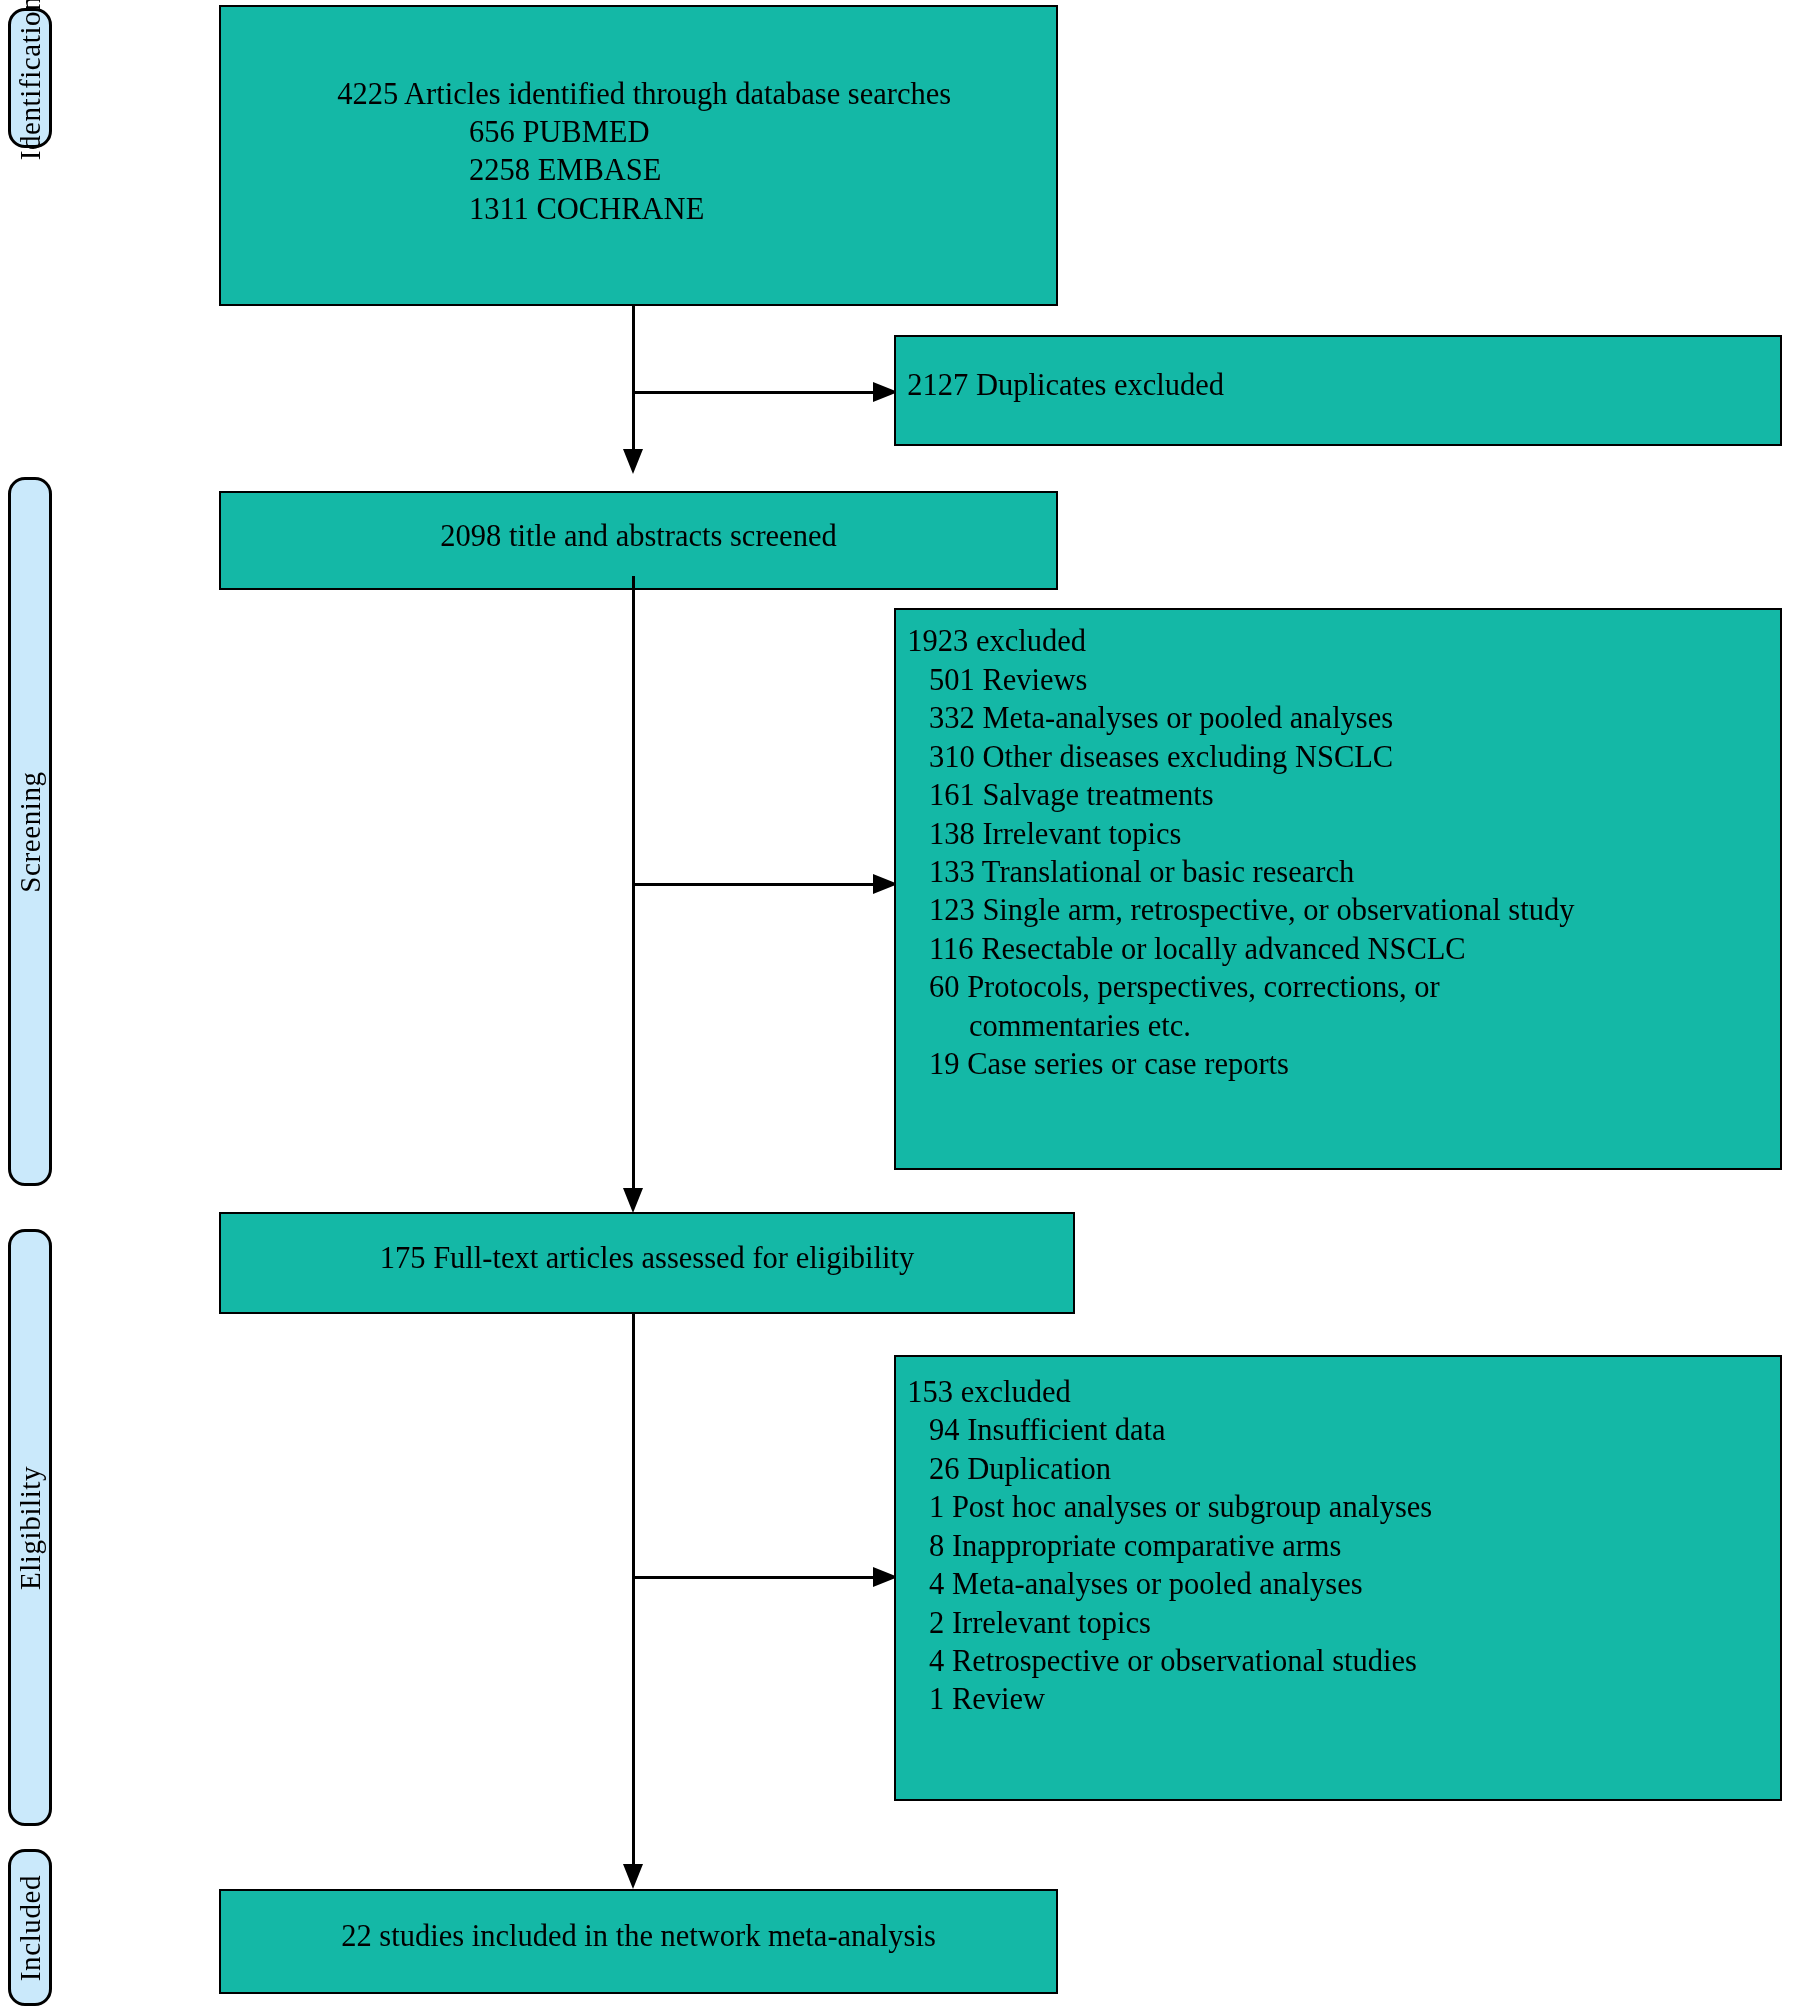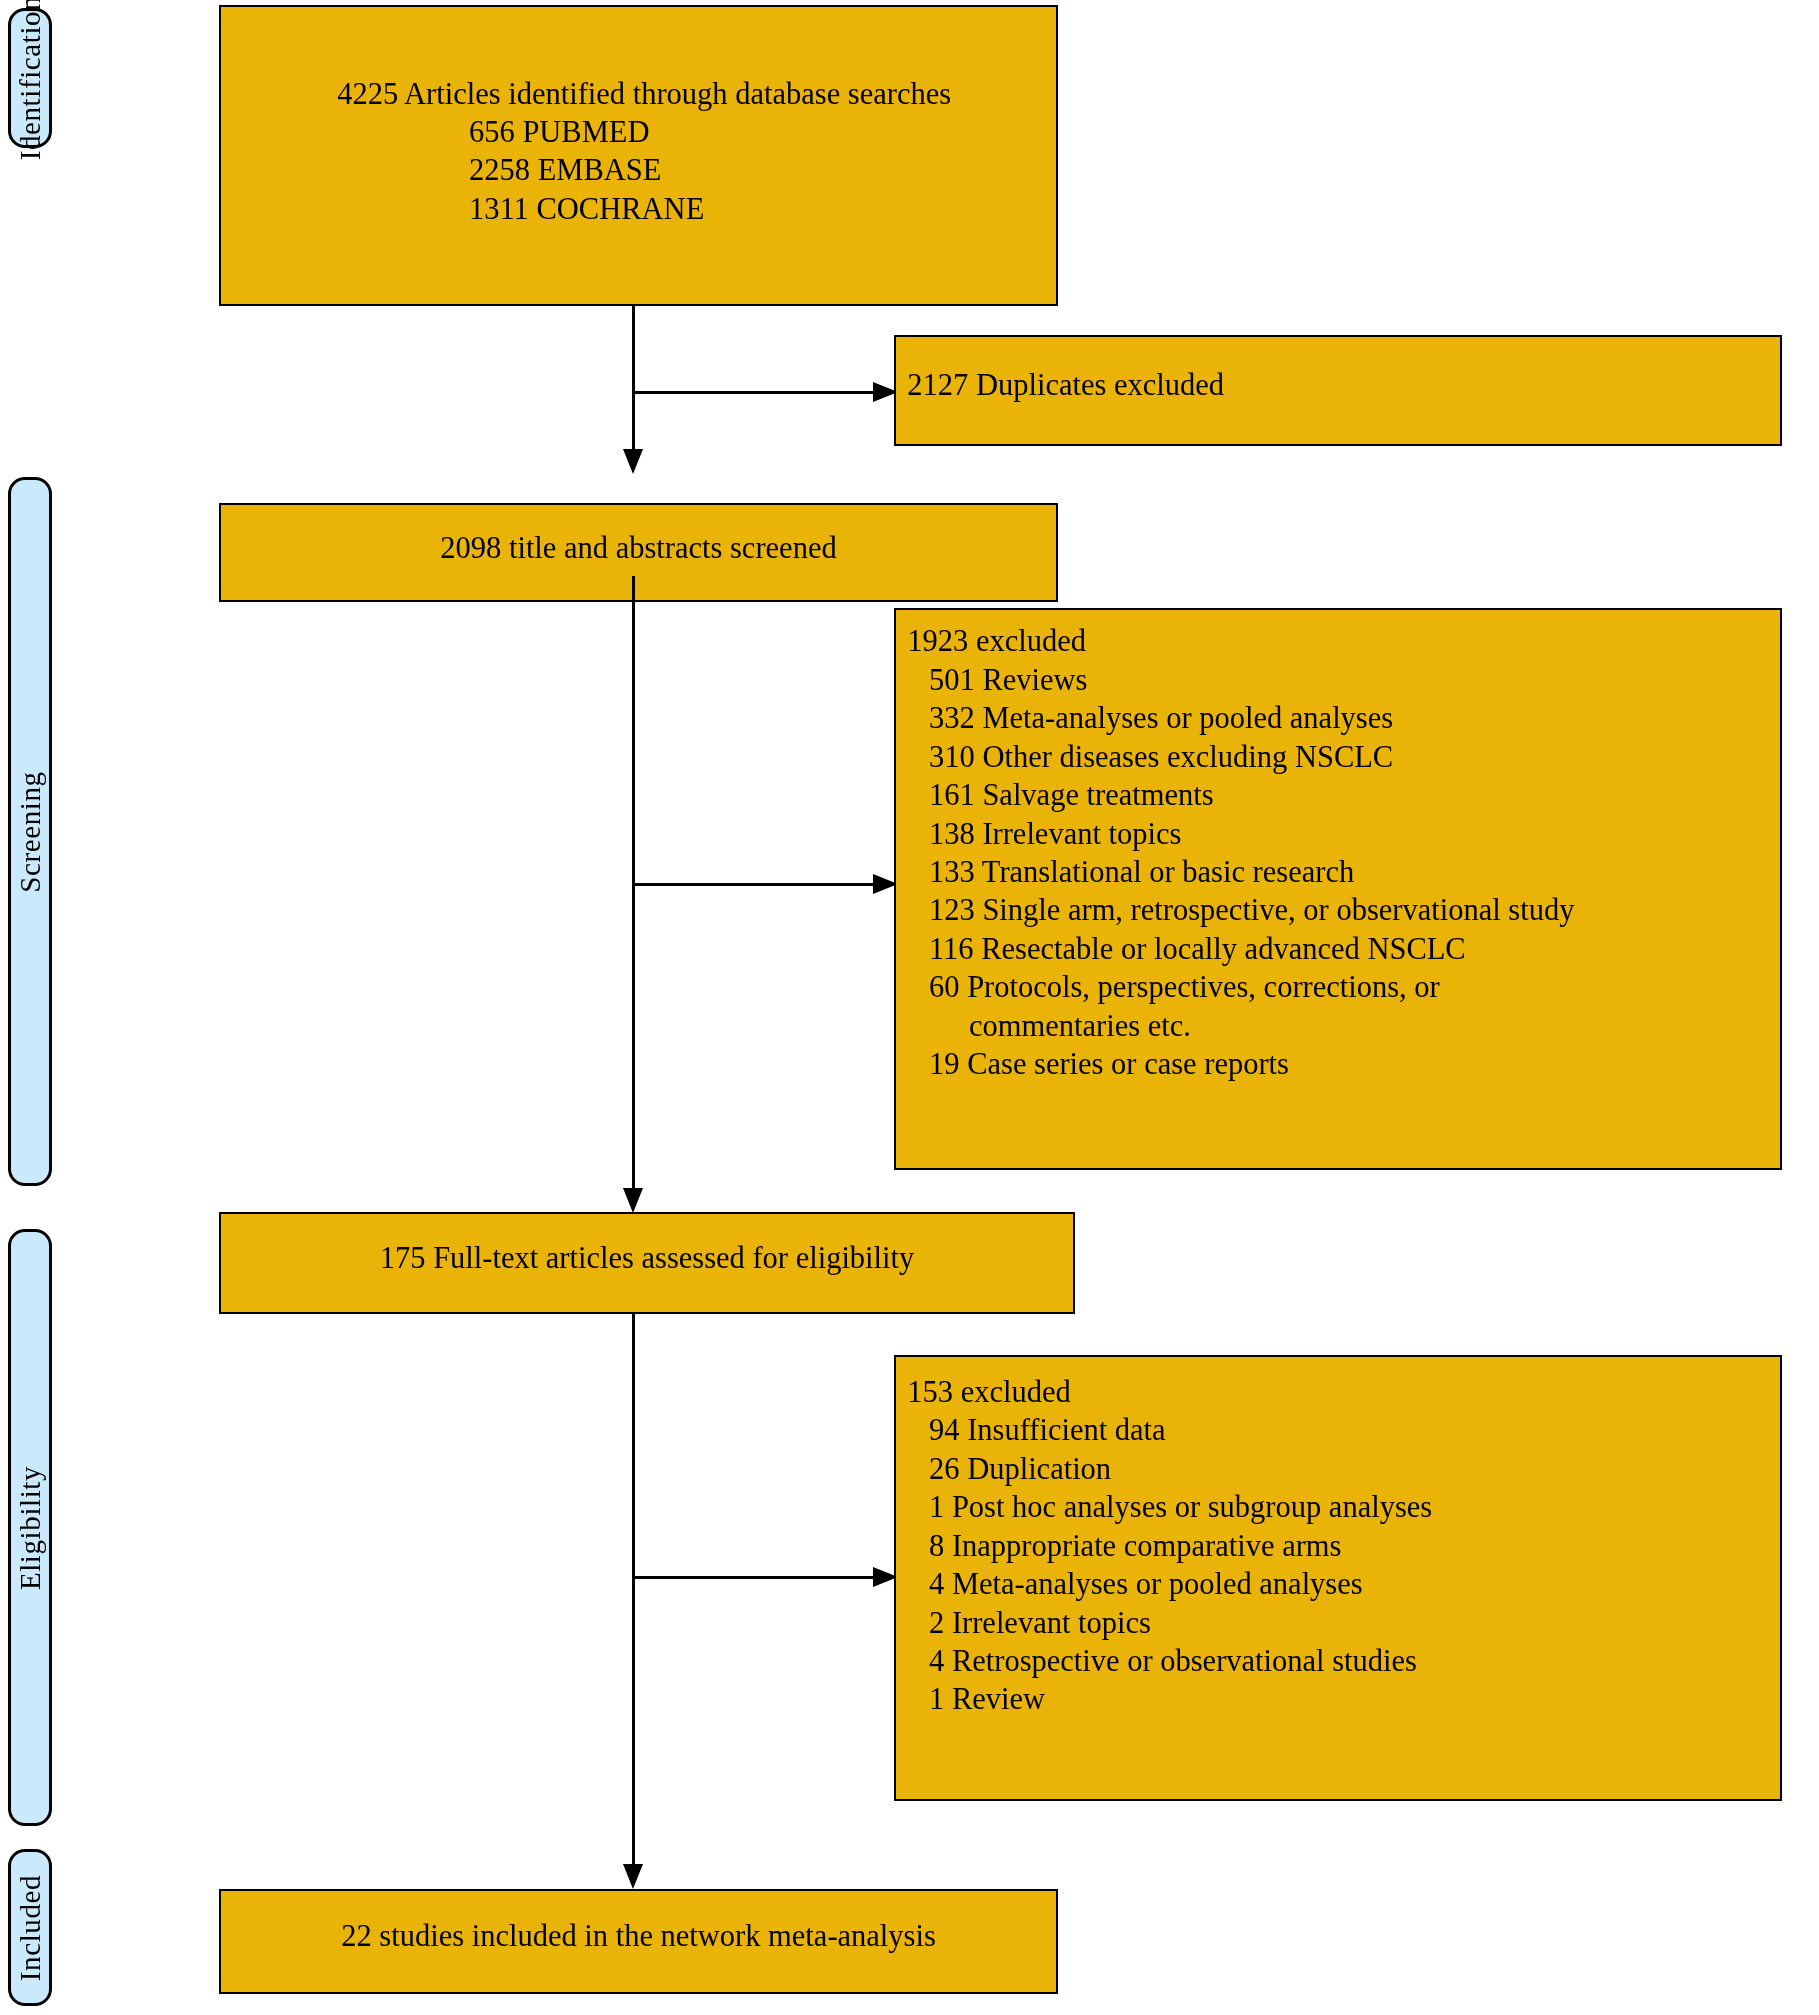--- a/index.html
+++ b/index.html
@@ -37,21 +37,21 @@
     white-space: nowrap;
     font-size: 29px;
     letter-spacing: 0.6px;
     line-height: 1;
     color: #000000;
   }
 
   
   .box {
     position: absolute;
-    background: #eab308;
+    background: #14b8a6;
     border: 2.8px solid #000000;
     box-sizing: border-box;
   }
   .box-inner {
     position: absolute;
     left: 0;
     right: 0;
   }
   .ctr {
     text-align: center;
@@ -134,21 +134,21 @@
 
   <div class="hline" style="left:633px; top:391px; width:248px;"></div>
   <div class="arrow-right" style="left:873px; top:382px;"></div>
 
   <div class="box" style="left:894px; top:335px; width:888px; height:111px;">
     <div class="box-inner lines" style="top:29px;">
       <div class="l ind0">2127 Duplicates excluded</div>
     </div>
   </div>
 
-  <div class="box" style="left:219px; top:503px; width:839px; height:99px;">
+  <div class="box" style="left:219px; top:491px; width:839px; height:99px;">
     <div class="box-inner ctr" style="top:25px;">
       <span>2098 title and abstracts screened</span>
     </div>
   </div>
 
   <div class="vline" style="left:632px; top:576px; height:615px;"></div>
   <div class="arrow-down" style="left:623px; top:1188px;"></div>
 
   <div class="hline" style="left:633px; top:883px; width:248px;"></div>
   <div class="arrow-right" style="left:873px; top:874px;"></div>

